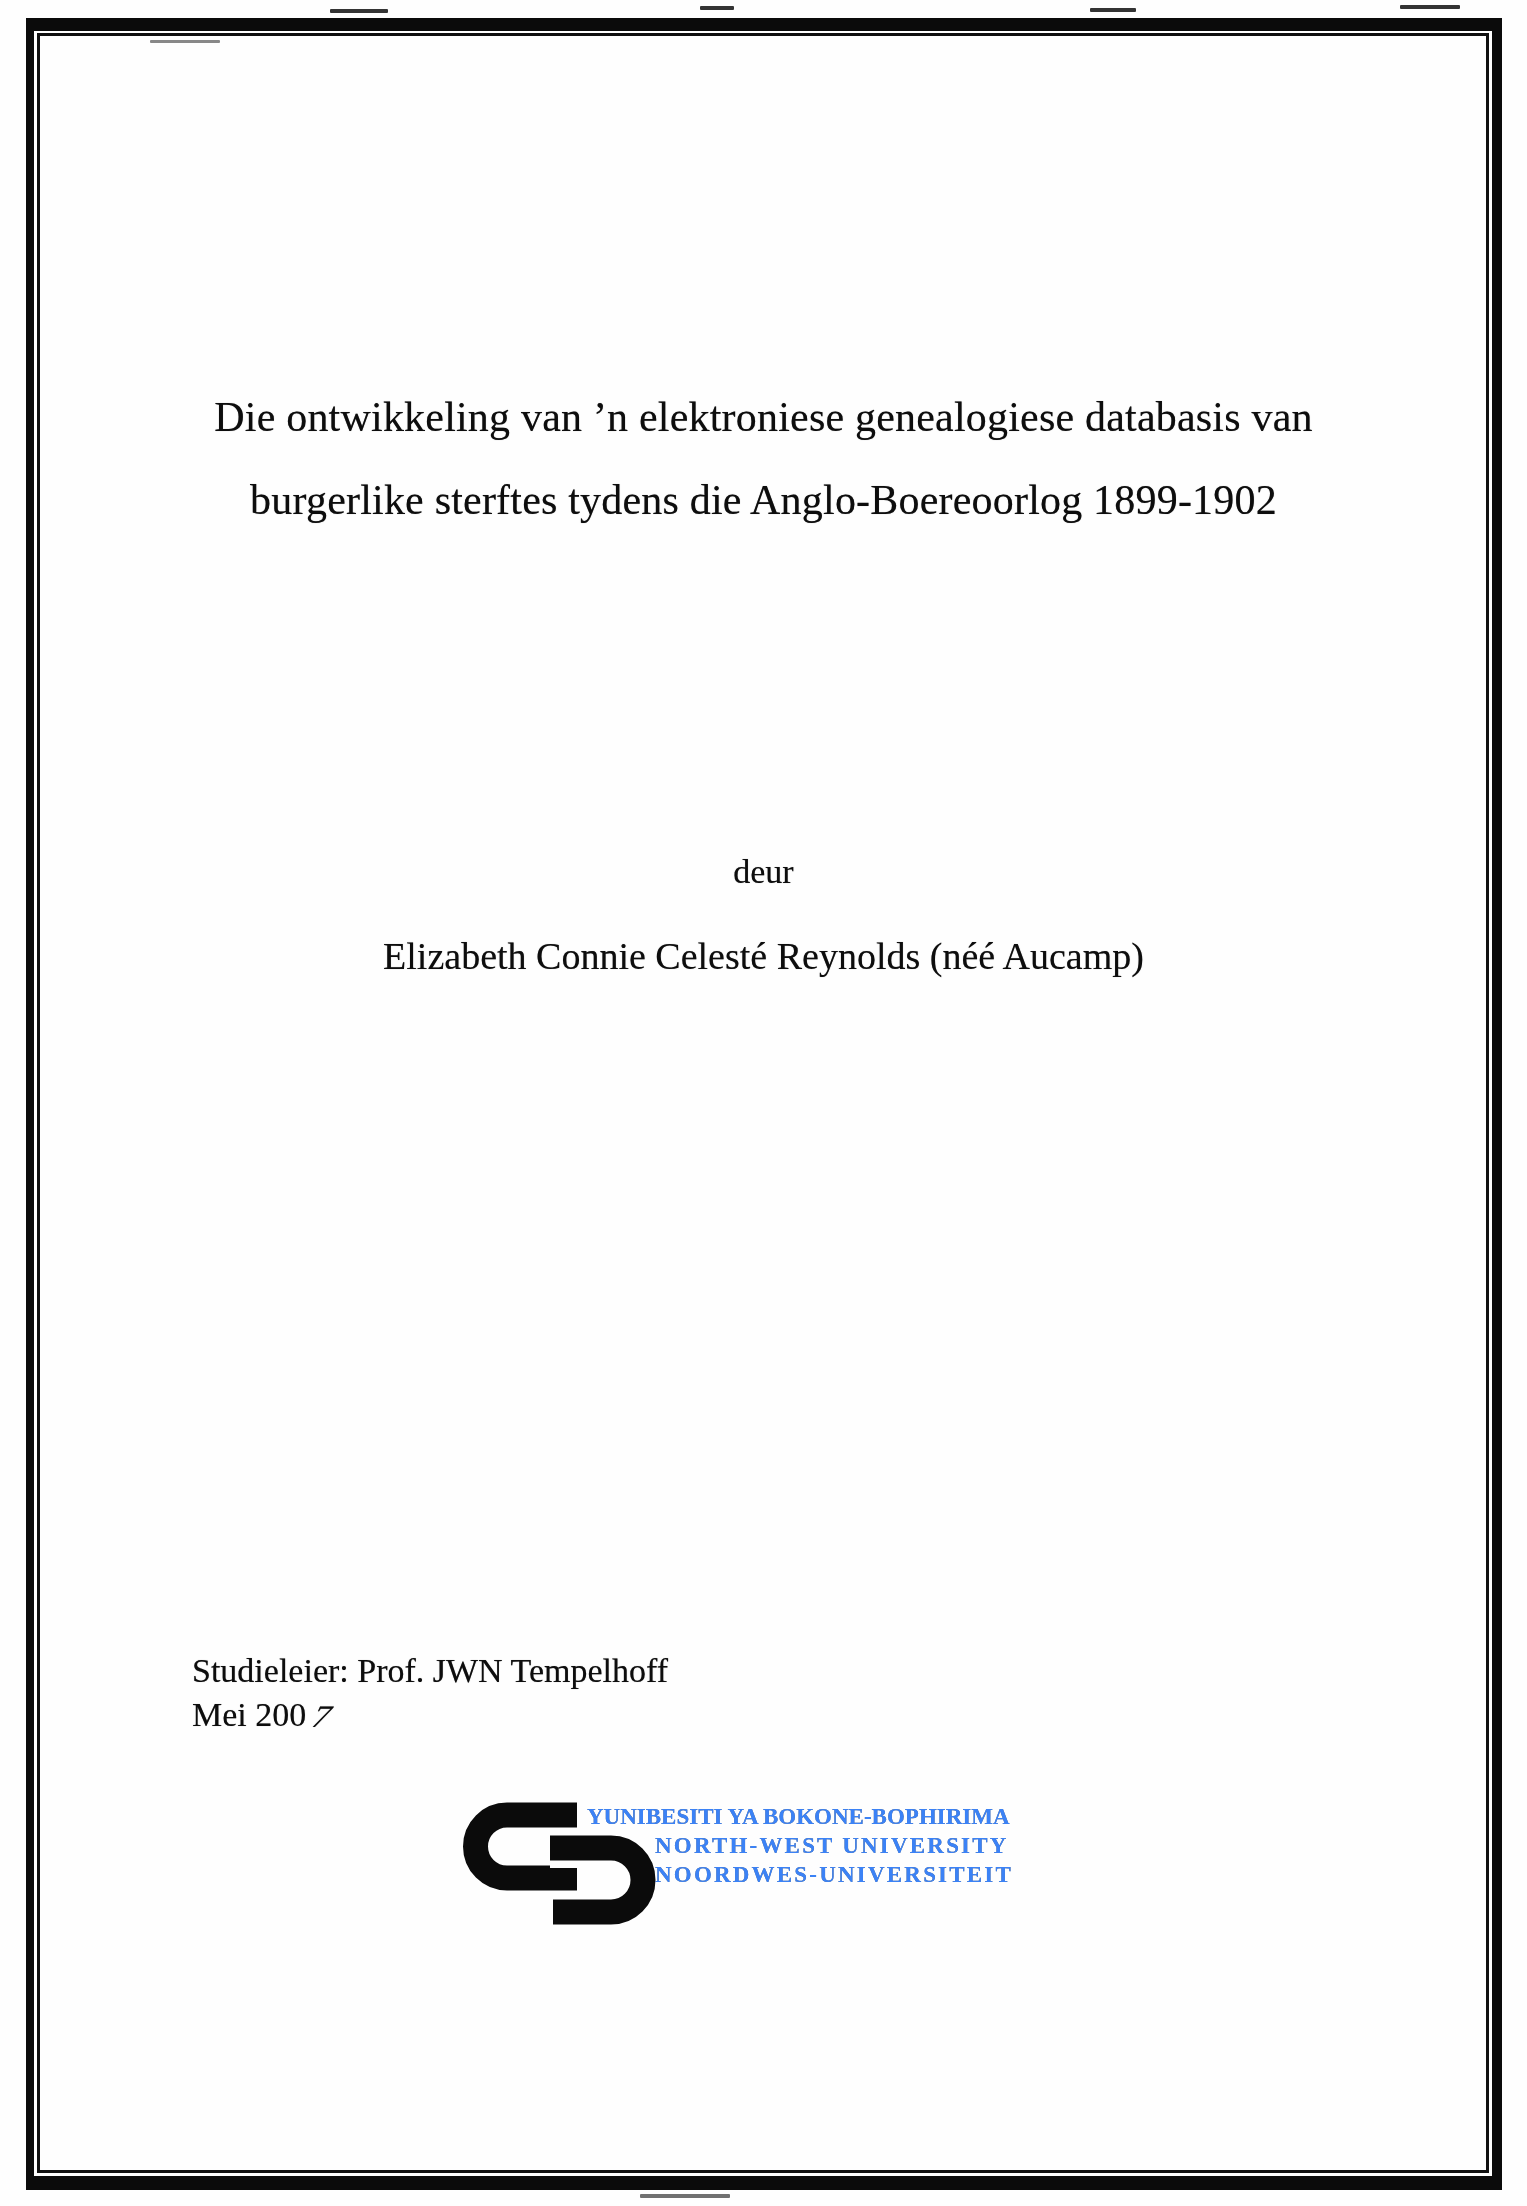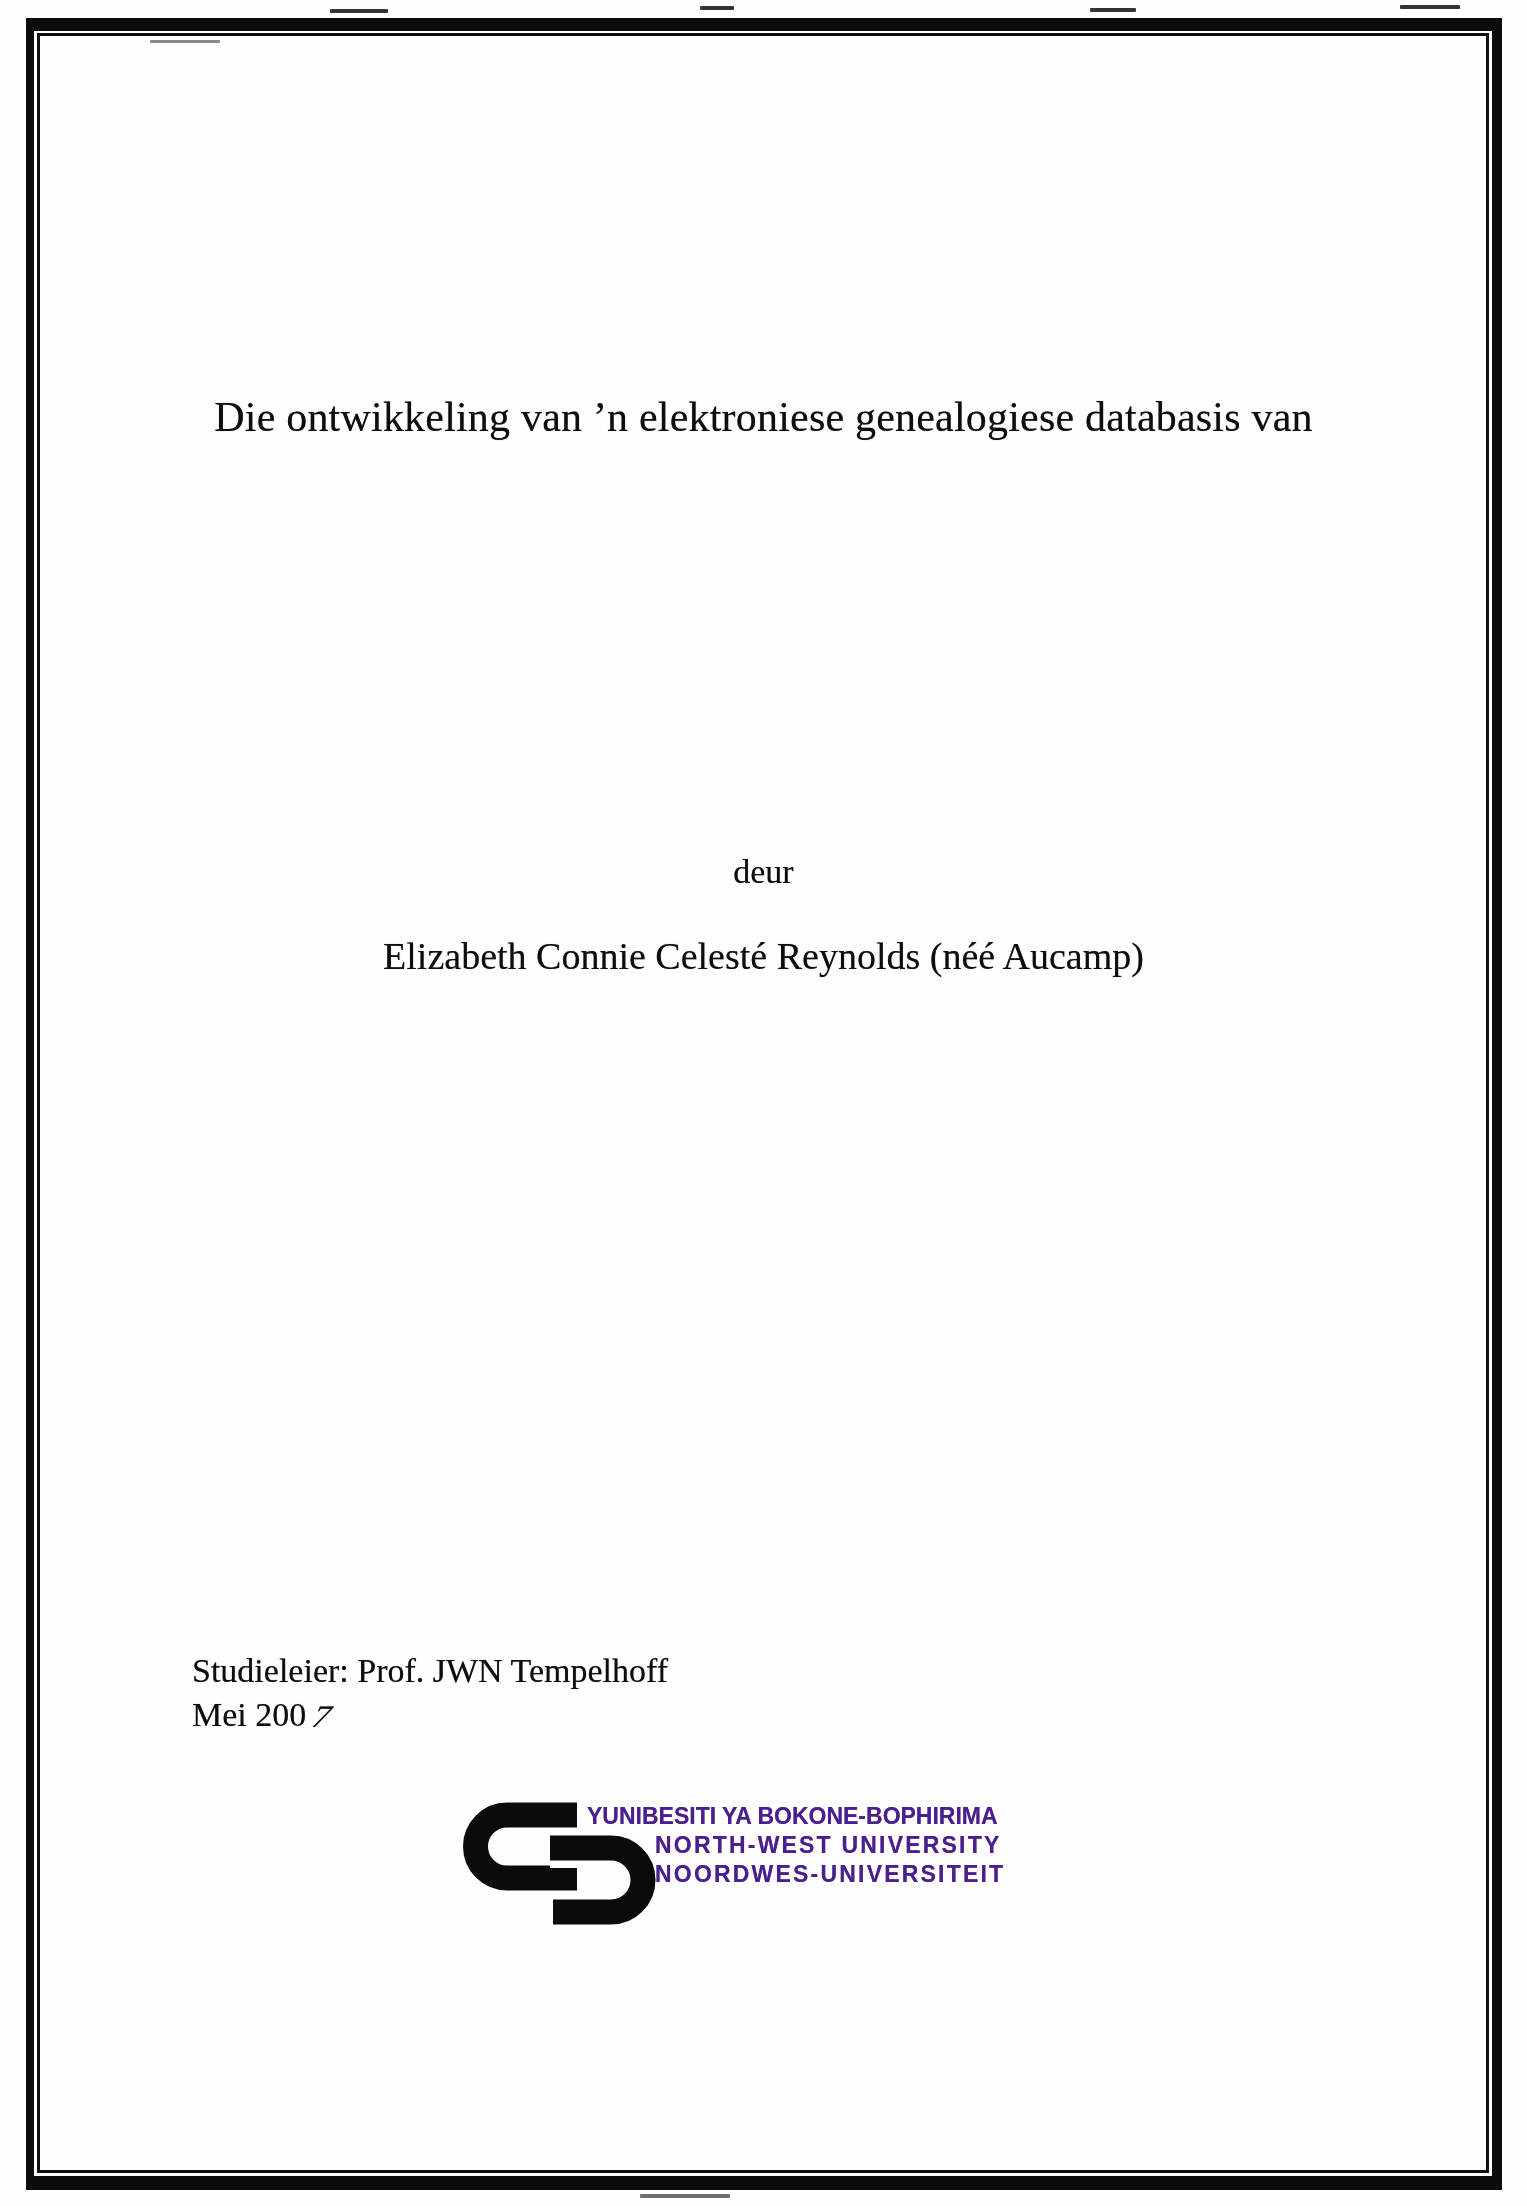--- a/index.html
+++ b/index.html
@@ -58,23 +58,23 @@
   .seven{
     display:inline-block;
     transform:skewX(-24deg) scaleY(.92);
     transform-origin:50% 90%;
   }
 
   
   .logo-mark{position:absolute;left:463px;top:1802px;width:194px;height:125px;}
   .logo-text{
     position:absolute;left:587px;top:1802px;
-    font-family:Liberation Sans, sans-serif;
+    font-family:Liberation Serif, serif;
     font-weight:700;font-size:23px;line-height:29px;
-    color:#4c1d95;white-space:nowrap;
+    color:#3b82f6;white-space:nowrap;
     text-shadow:0 0 0.6px rgba(10,10,10,.6);
   }
   .logo-text .lg2,.logo-text .lg3{margin-left:68px;letter-spacing:2.2px;}
 </style>
 </head>
 <body>
 
 <div class="canvas">
 
   <div class="frame-outer"></div>
@@ -82,20 +82,21 @@
 
   <div class="speck" style="left:330px;top:9px;width:58px;height:4px;"></div>
   <div class="speck" style="left:700px;top:6px;width:34px;height:4px;"></div>
   <div class="speck" style="left:1090px;top:8px;width:46px;height:4px;"></div>
   <div class="speck" style="left:1400px;top:5px;width:60px;height:4px;"></div>
   <div class="speck" style="left:150px;top:40px;width:70px;height:3px;opacity:.5;"></div>
   <div class="speck" style="left:640px;top:2194px;width:90px;height:4px;opacity:.6;"></div>
 
   <div class="title txt">
     <div>Die ontwikkeling van ’n elektroniese genealogiese databasis van</div>
+    <div>burgerlike sterftes tydens die Anglo-Boereoorlog 1899-1902</div>
   </div>
 
   <div class="deur txt">deur</div>
   <div class="author txt">Elizabeth Connie Celesté Reynolds (néé Aucamp)</div>
 
 
   <div class="supervisor txt">
     <div>Studieleier: Prof. JWN Tempelhoff</div>
     <div><span>Mei 200</span><span class="seven">7</span></div>
   </div>

